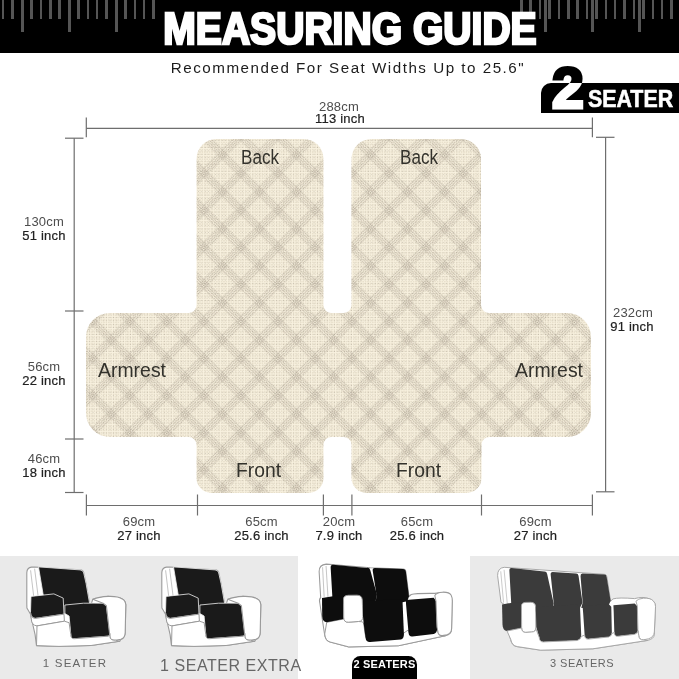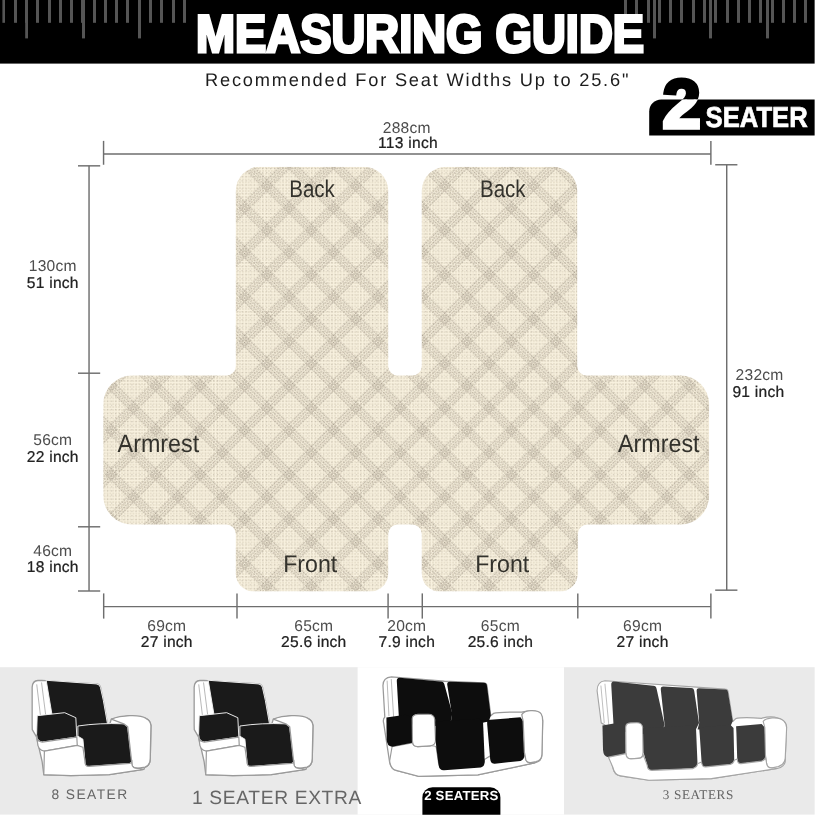--- a/index.html
+++ b/index.html
@@ -283,19 +283,19 @@
 
   <g transform="translate(308,-2) scale(0.96,1)">
       <use href="#loveseat"></use>
     </g>
 
   <g transform="translate(488.5,0) scale(0.928,1)">
       <use href="#sofa3"></use>
     </g>
 </svg>
 
-<div class="slabel" style="left:30px;width:90px;">8 SEATER</div>
+<div class="slabel" style="left:30px;width:90px;">1 SEATER</div>
 
 <div class="slabel" style="left:160px;width:110px;font-size:16px;letter-spacing:0.55px;">1 SEATER EXTRA</div>
 
 <div class="pill">2 SEATERS</div>
 
-<div class="slabel" style="left:532px;width:100px;font-size:11px;letter-spacing:0.5px;font-family:Liberation Serif, serif;">3 SEATERS</div>
+<div class="slabel" style="left:532px;width:100px;font-size:11px;letter-spacing:0.5px;">3 SEATERS</div>
 
 </body></html>

